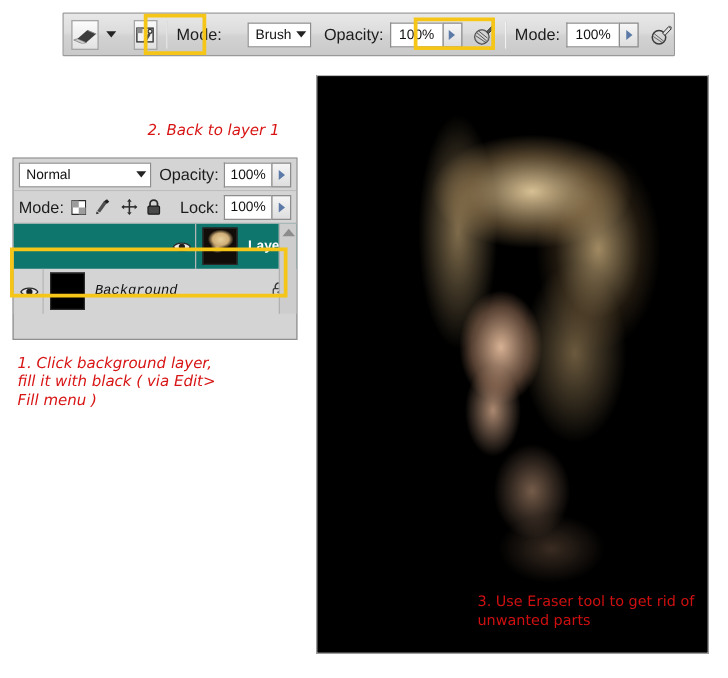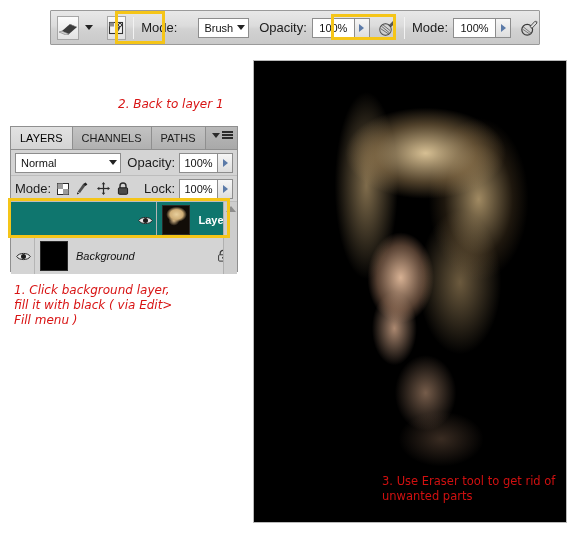--- a/index.html
+++ b/index.html
@@ -275,20 +275,21 @@
   }
   .layer-name {
     font-size: 11px;
     color: #ffffff;
     font-weight: bold;
   }
   .layer-name.bg {
     color: #111;
     font-weight: normal;
     font-style: italic;
+    font-family: Liberation Mono, monospace;
   }
   .lockglyph { margin-left: auto; margin-right: 8px; }
 
   #panel-scroll {
     position: absolute;
     right: 0;
     top: 0;
     width: 14px;
     height: 100%;
     background: #cdcdcd;
@@ -441,29 +442,20 @@
 
 <div class="hl" style="left:331px;top:14px;width:65px;height:26px"></div>
 
 <div class="annot" id="annot-step2">2. Back to layer 1</div>
 <div class="annot" id="annot-step1">1. Click background layer,
 fill it with black ( via Edit&gt;
 Fill menu )</div>
 
 <div id="layers-panel">
 
-  <div id="panel-tabs">
-    <div class="ptab active">LAYERS</div>
-    <div class="ptab">CHANNELS</div>
-    <div class="ptab">PATHS</div>
-    <div id="panel-menu-btn">
-      <span class="mtri"></span>
-      <span class="mbars"></span>
-    </div>
-  </div>
 
   <div class="panel-row">
     <div class="combo" style="width:113px">
       <span class="txt">Normal</span>
       <span class="caret" style="margin:0 0 0 4px"></span>
     </div>
     <span class="lbl" style="margin-left:6px">Opacity:</span>
     <div style="display:flex;margin-left:4px">
       <div class="numfield" style="width:38px">100%</div>
       <div class="spin">

